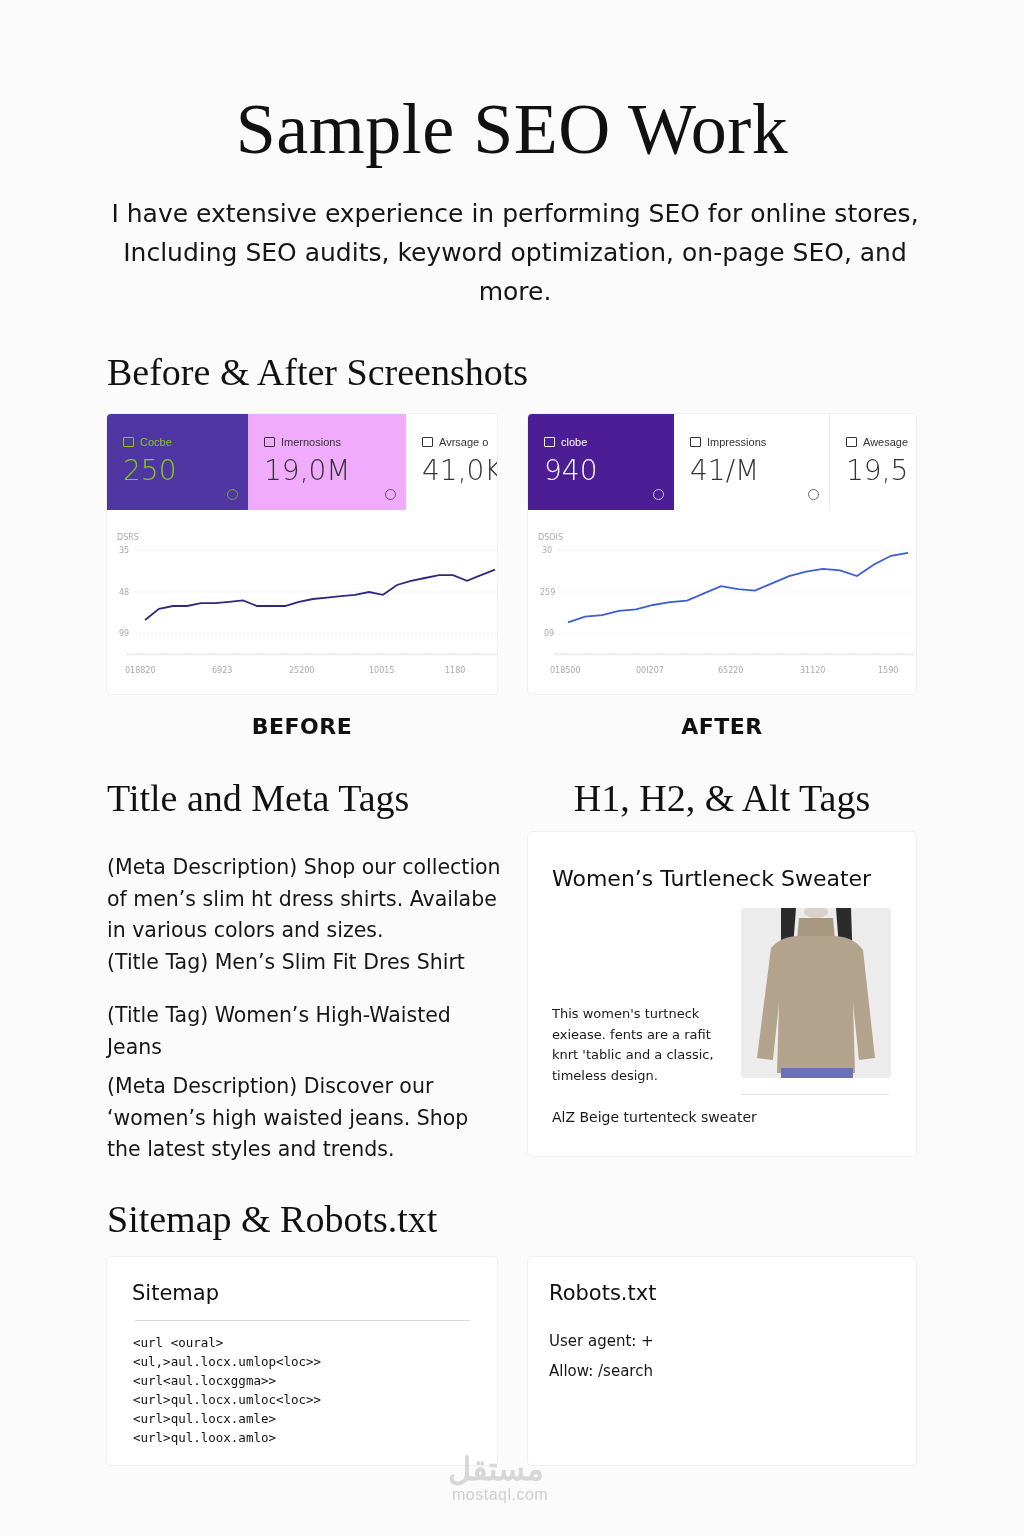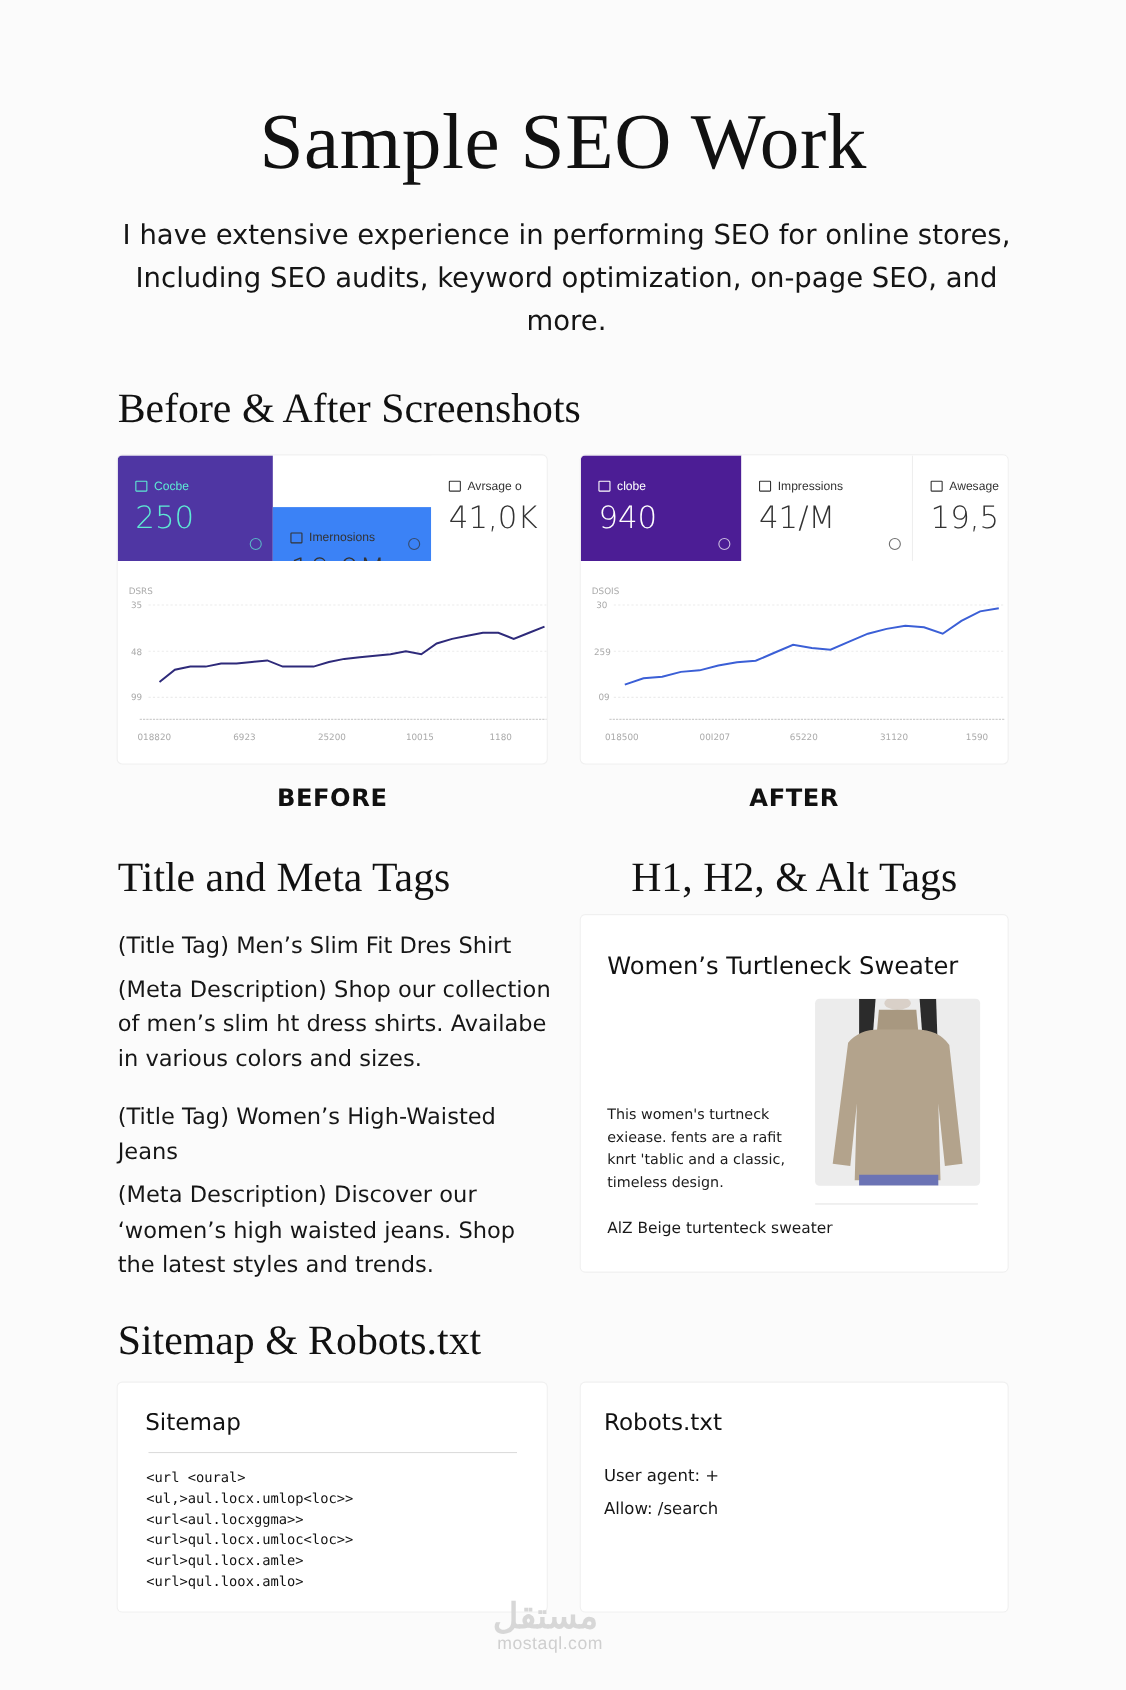--- a/index.html
+++ b/index.html
@@ -41,29 +41,29 @@
 </head>
 <body>
 
 <div id="title" class="abs">Sample SEO Work</div>
 <div id="intro" class="abs">I have extensive experience in performing SEO for online stores, Including SEO audits, keyword optimization, on-page SEO, and more.</div>
 
 <div class="abs h2" style="left:107px; top:350px;">Before &amp; After Screenshots</div>
 
 <div class="abs card" style="left:107px; top:414px; width:390px; height:280px;">
   <div class="metrics">
-    <div class="metric" id="bm0" style="width: 141px; background: rgb(79, 54, 163); color: #5eead4;">
+    <div class="metric" id="bm0" style="width: 141px; background: rgb(79, 54, 163); color: #84cc16;">
       <div class="lbl">
           <span class="ic"></span>
           <span>Cocbe</span>
         </div>
       <div class="val">250</div>
       <span class="info"></span>
     </div>
-    <div class="metric" id="bm1" style="width: 144px; background: #3b82f6; color: rgb(51, 51, 51); margin-top: 47px;">
+    <div class="metric" id="bm1" style="width: 158px; background: #f0abfc; color: rgb(51, 51, 51);">
       <div class="lbl">
           <span class="ic"></span>
           <span>Imernosions</span>
         </div>
       <div class="val">19,0M</div>
       <span class="info"></span>
     </div>
     <div class="metric" id="bm2" style="width: 91px; white-space: nowrap; background: rgb(255, 255, 255); color: rgb(51, 51, 51);">
       <div class="lbl">
           <span class="ic"></span>
@@ -145,22 +145,22 @@
     </svg>
   </div>
 </div>
 
 <div class="abs caption" style="left:107px; width:390px; top:714px;">BEFORE</div>
 <div class="abs caption" style="left:528px; width:388px; top:714px;">AFTER</div>
 
 <div class="abs h2" style="left:107px; top:776px;">Title and Meta Tags</div>
 
 <div class="abs tm" style="left:107px; top:844px; width:400px;">
+  <div style="margin-top:8px;"><span>(Meta Description)</span> <span>Shop our collection of men’s slim ht dress shirts. Availabe in various colors and sizes.</span></div>
   <div><span>(Title Tag)</span> <span>Men’s Slim Fit Dres Shirt</span></div>
-  <div style="margin-top:8px;"><span>(Meta Description)</span> <span>Shop our collection of men’s slim ht dress shirts. Availabe in various colors and sizes.</span></div>
 </div>
 
 <div class="abs tm" style="left:107px; top:1000px; width:380px;">
   <div><span>(Title Tag)</span> <span>Women’s High-Waisted Jeans</span></div>
   <div style="margin-top:8px;"><span>(Meta Description)</span> <span>Discover our ‘women’s high waisted jeans. Shop the latest styles and trends.</span></div>
 </div>
 
 <div class="abs h2" style="left:528px; width:388px; text-align:center; top:776px;">H1, H2, &amp; Alt Tags</div>
 
 <div class="abs card" style="left:528px; top:832px; width:388px; height:324px;">

